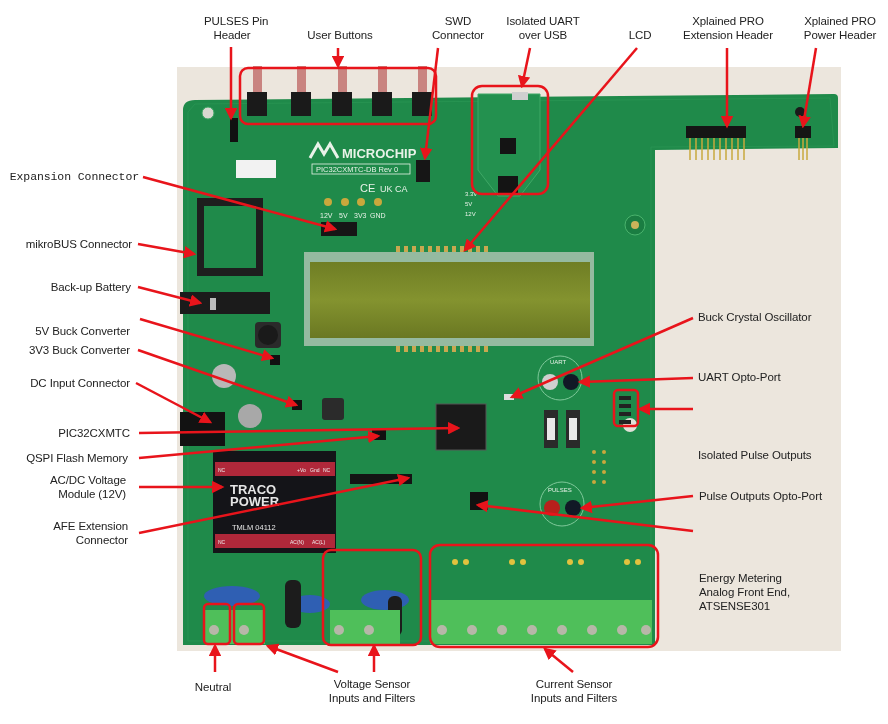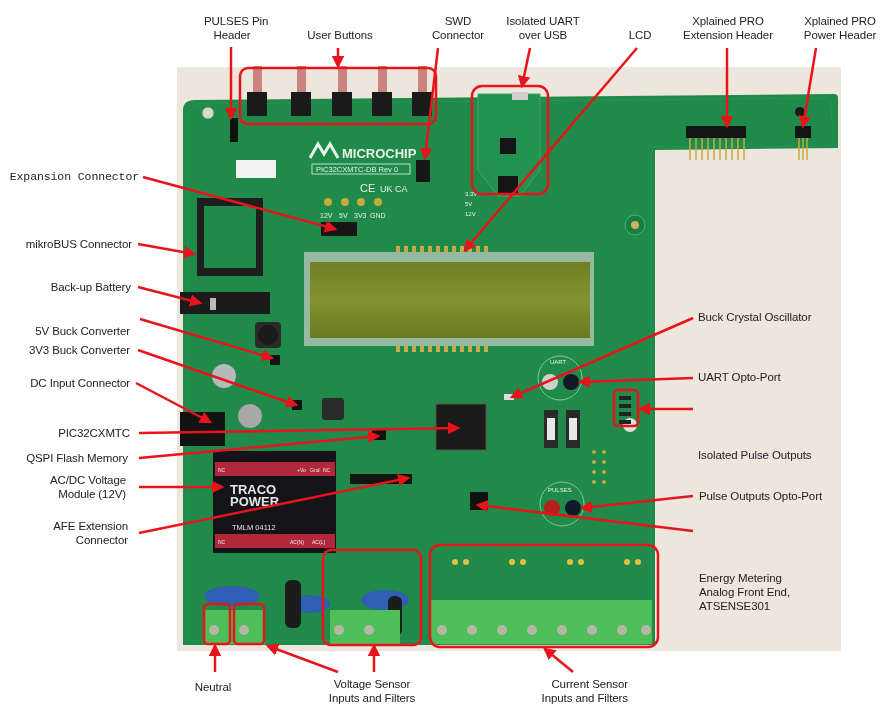--- a/index.html
+++ b/index.html
@@ -373,16 +373,16 @@
   <div>ATSENSE301</div>
 </div>
 
 <div class="lbl c" style="left:185px;top:680px;width:56px;">
   <div>Neutral</div>
 </div>
 <div class="lbl c" style="left:318px;top:677px;width:108px;">
   <div>Voltage Sensor</div>
   <div>Inputs and Filters</div>
 </div>
-<div class="lbl c" style="left:520px;top:677px;width:108px;text-align:right;">
+<div class="lbl c" style="left:520px;top:677px;width:108px;">
   <div>Current Sensor</div>
   <div>Inputs and Filters</div>
 </div>
 
 </body></html>

